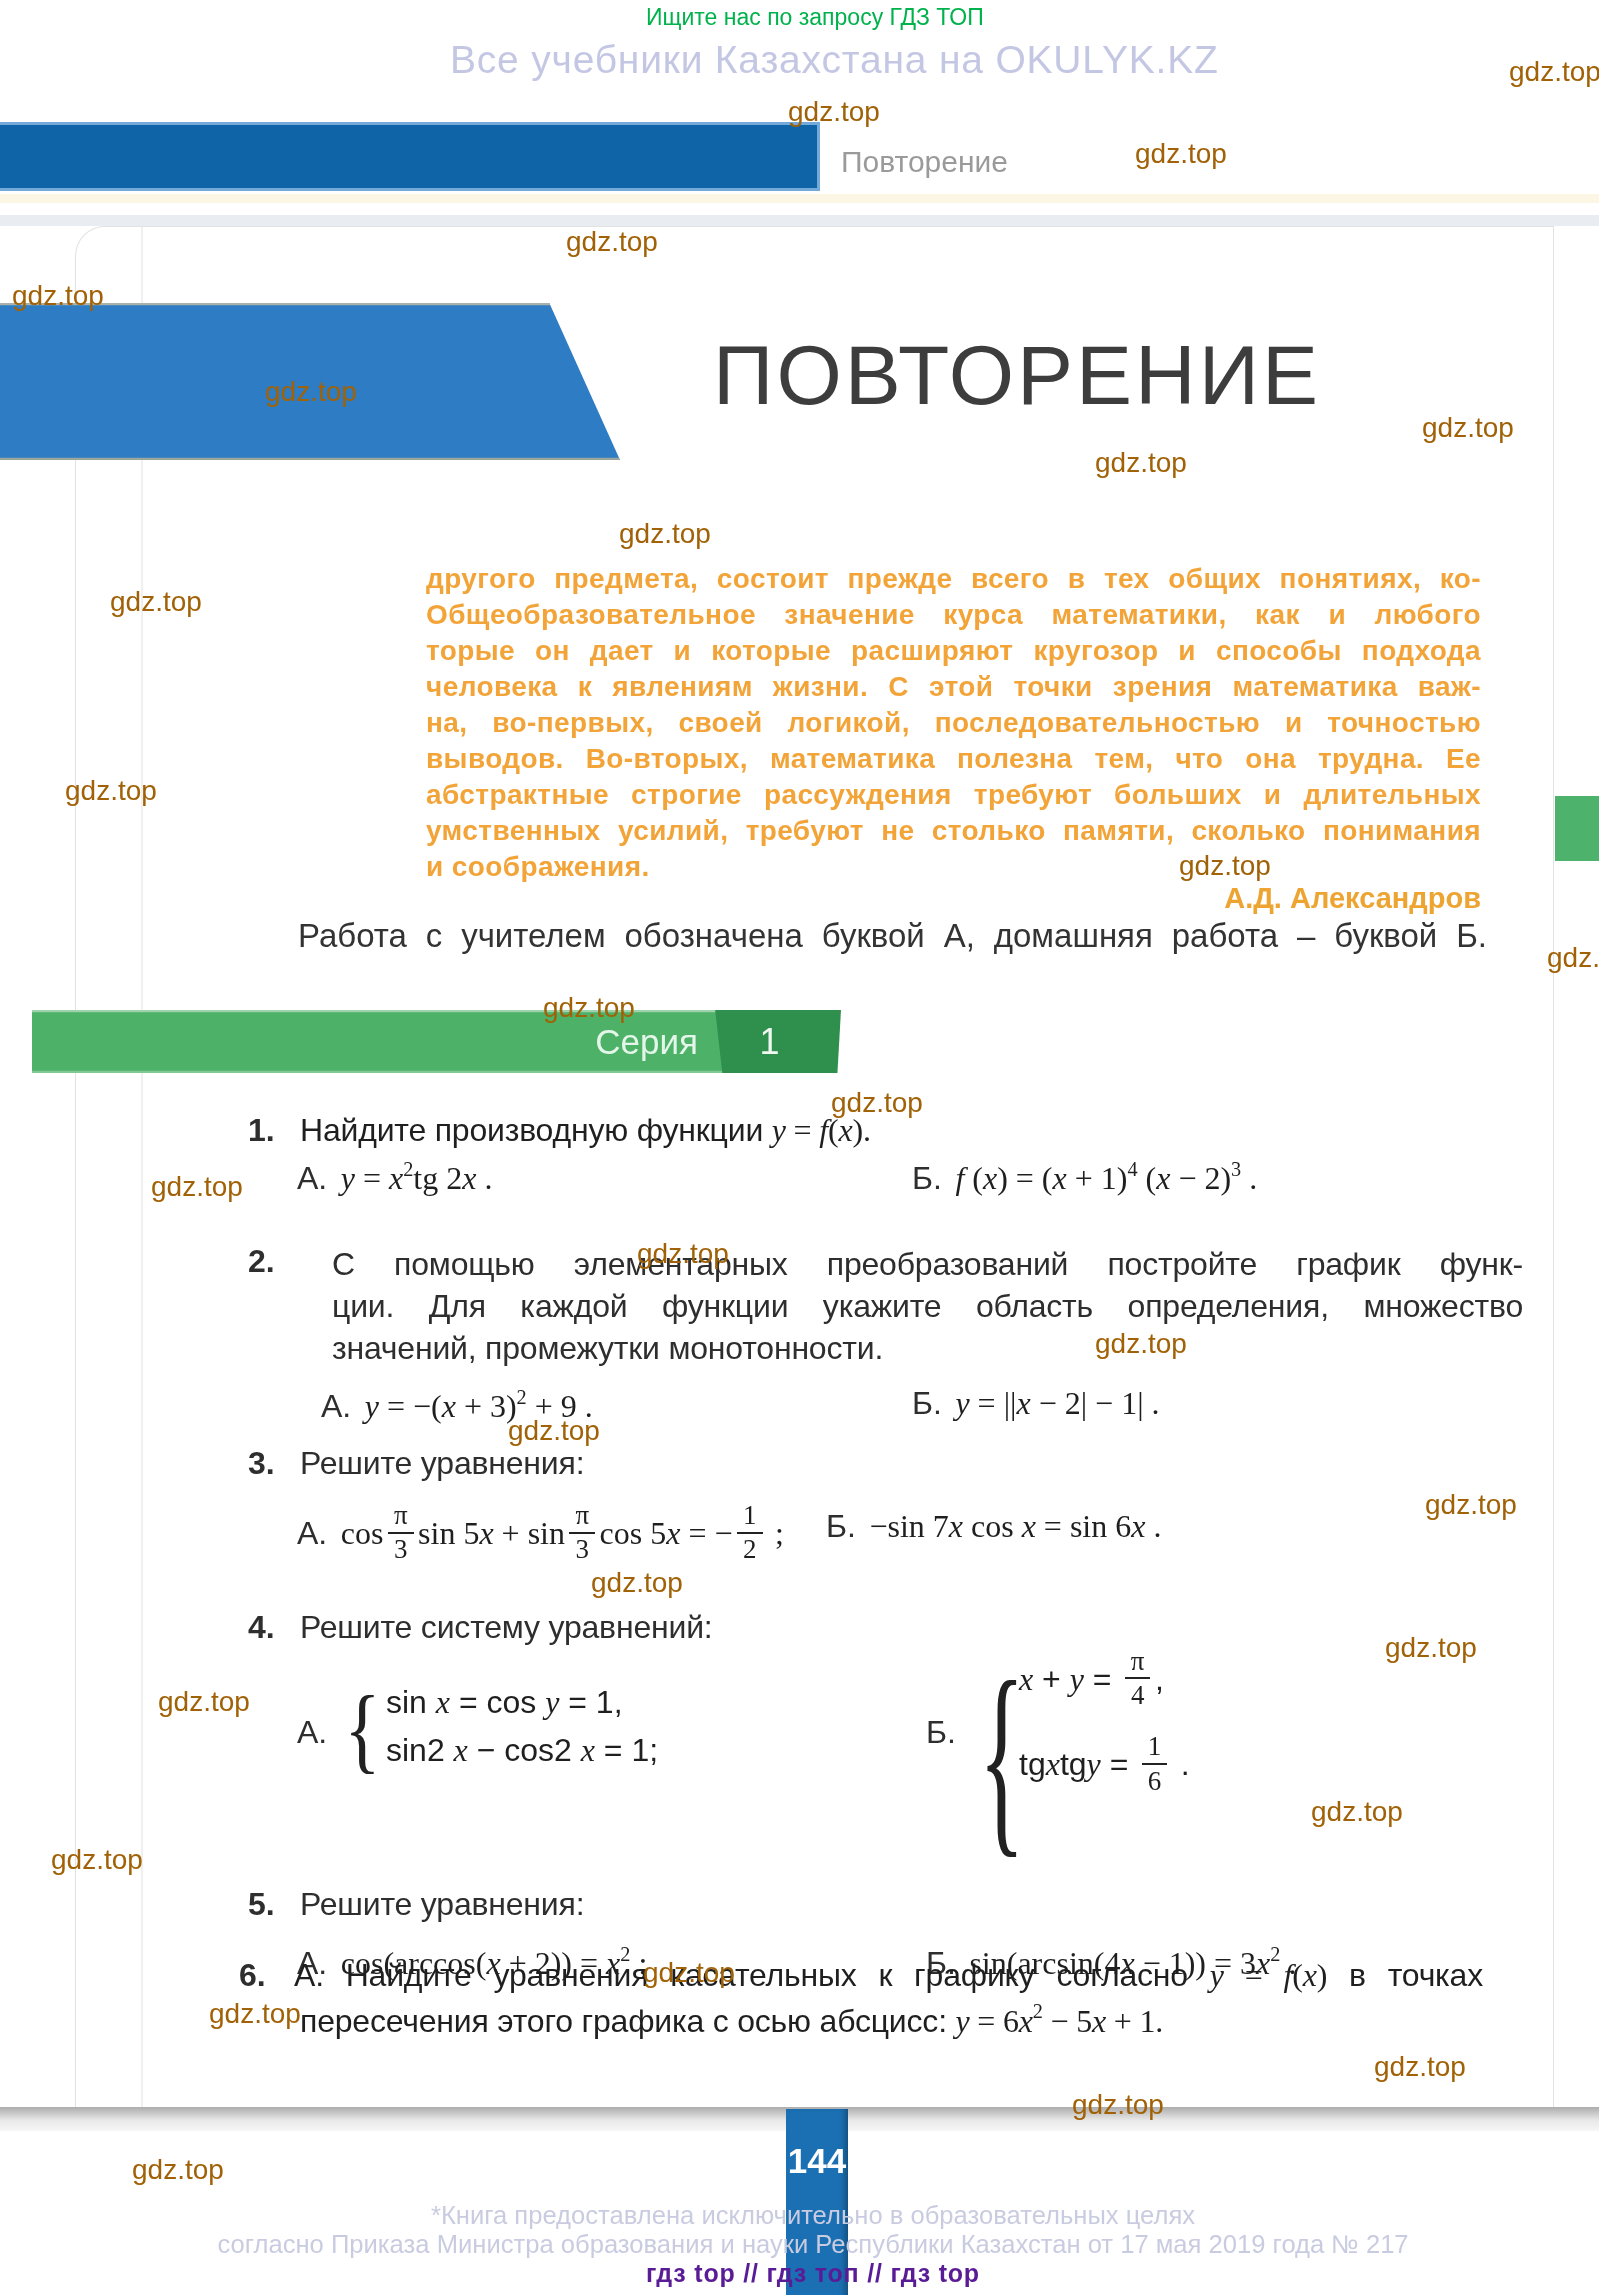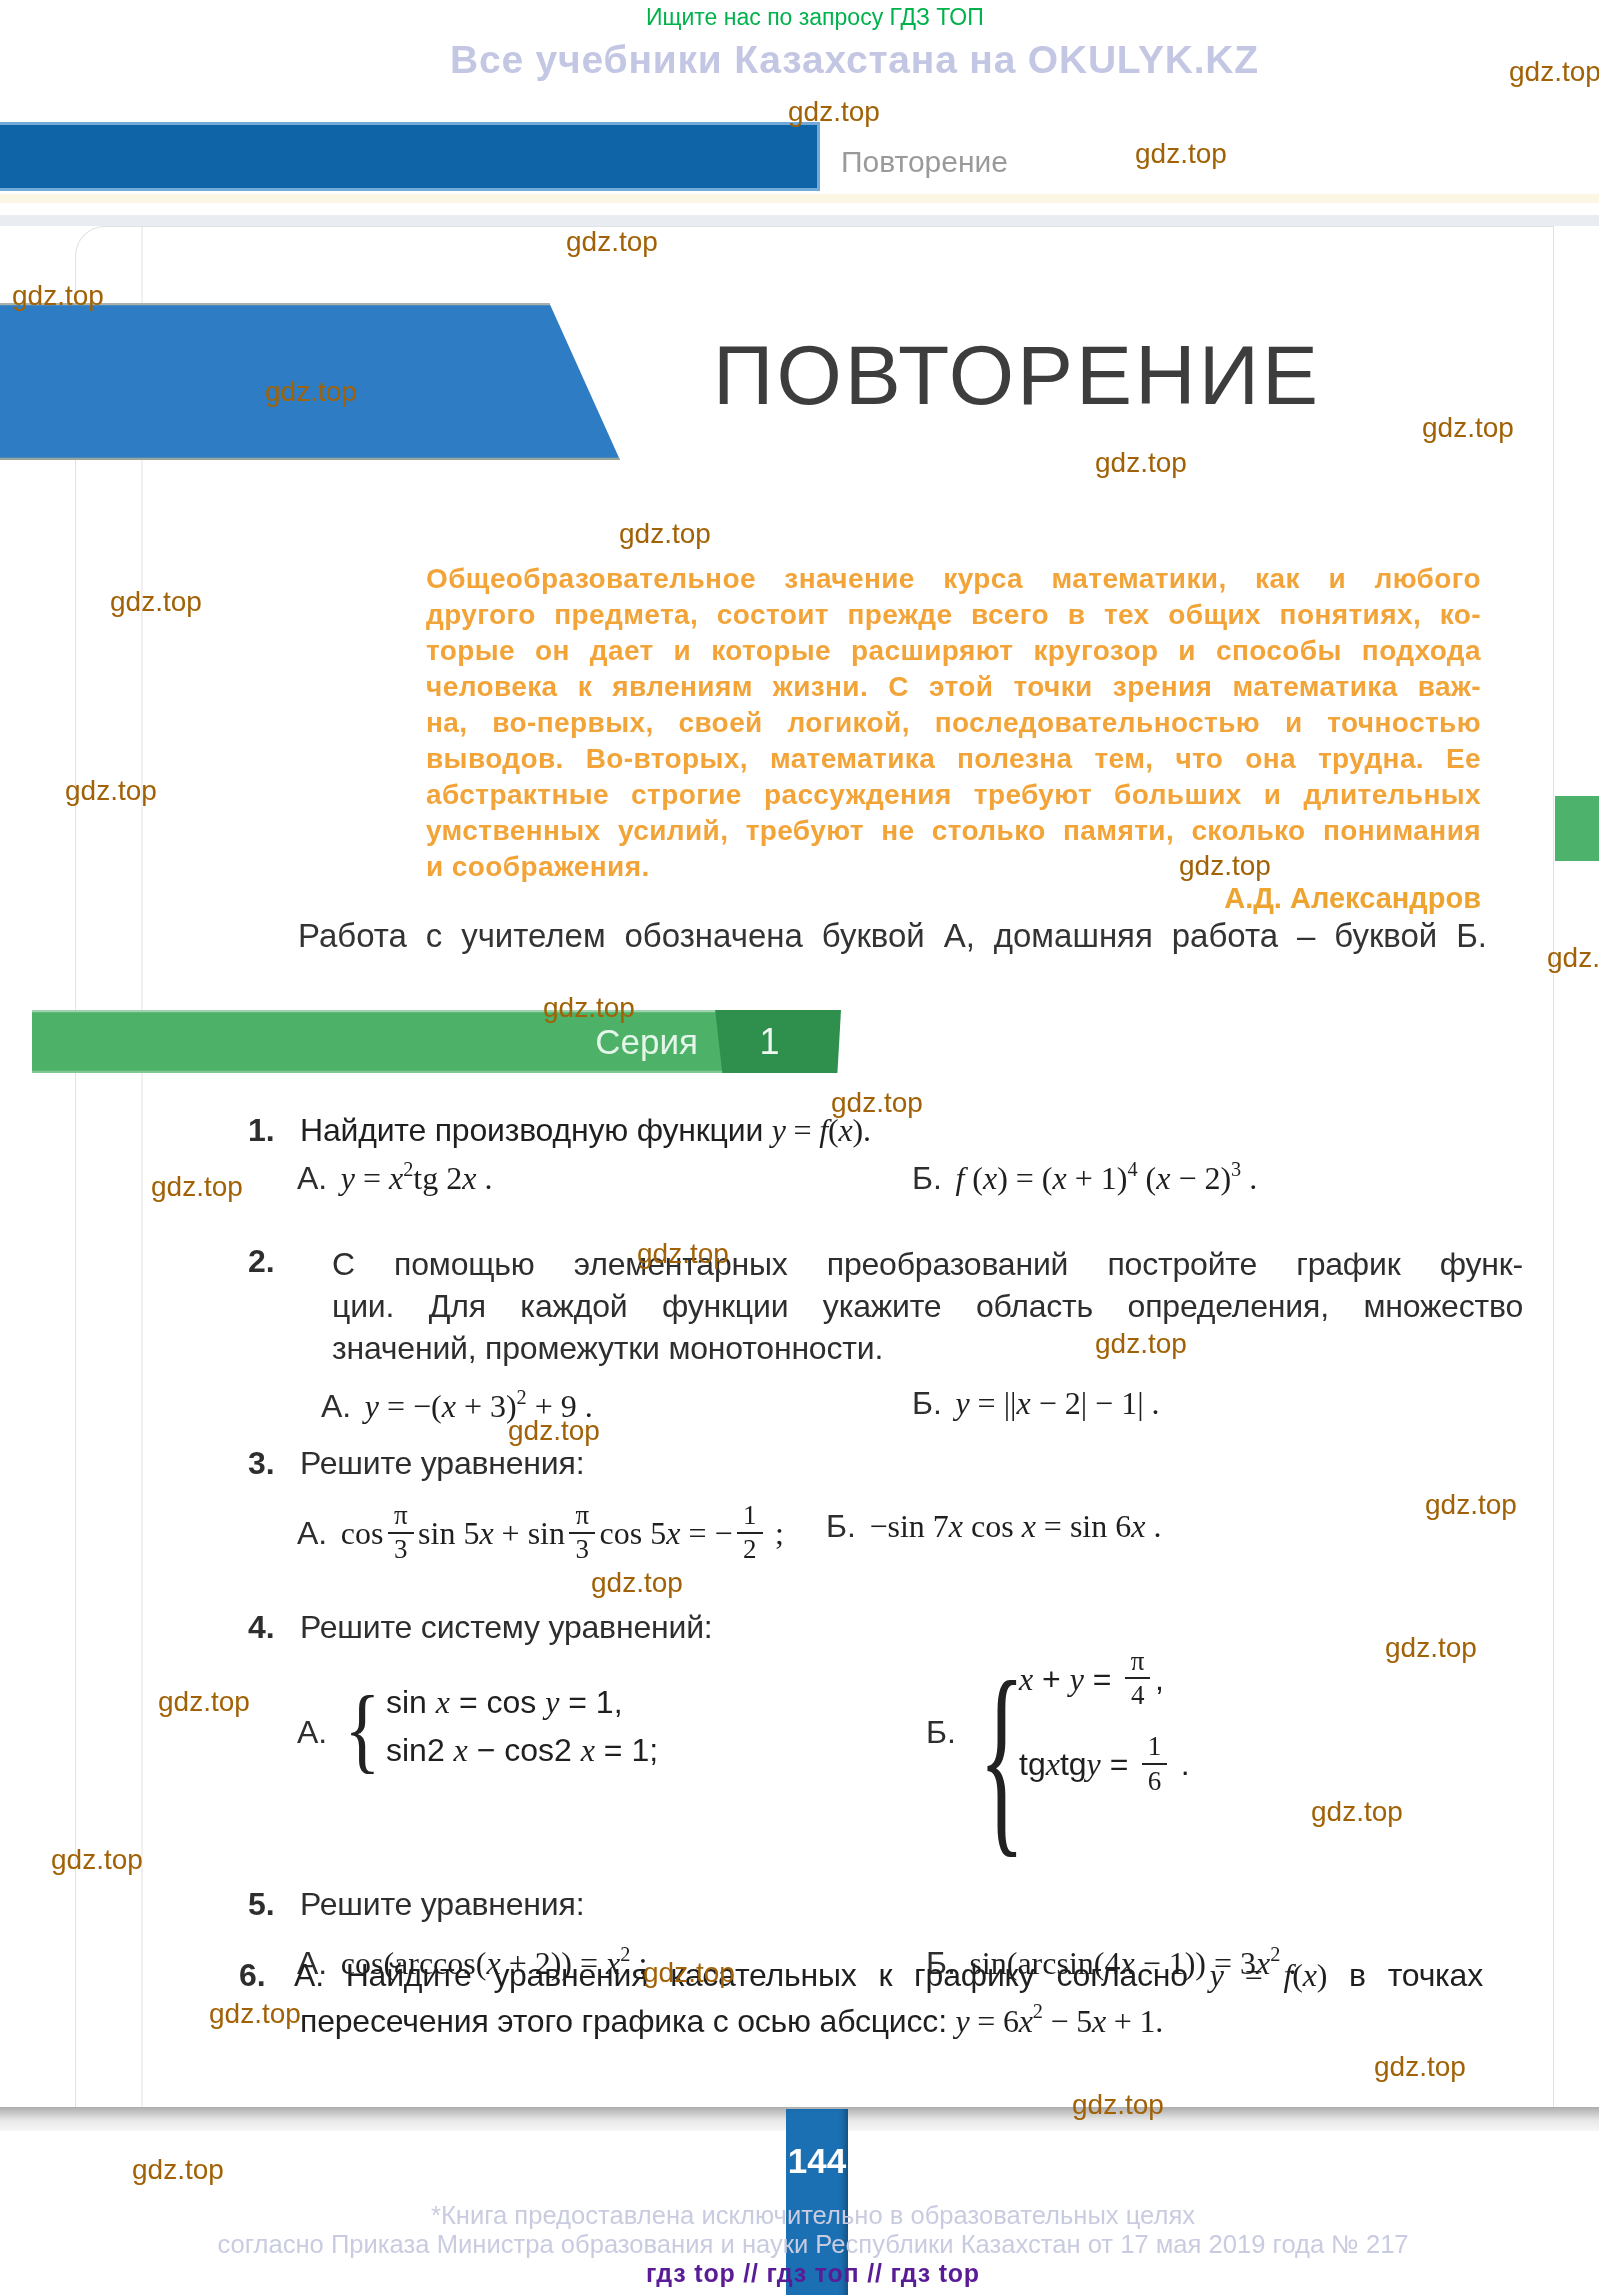--- a/index.html
+++ b/index.html
@@ -3,21 +3,21 @@
 <meta charset="utf-8">
 <style>
   html,body{margin:0;padding:0;}
   body{
     width:1599px;height:2295px;position:relative;overflow:hidden;
     background:#ffffff;font-family:"Liberation Sans",sans-serif;color:#333;
   }
   .abs{position:absolute;}
   
   .promo-green{left:646px;top:3.8px;font-size:23px;font-weight:500;color:#00b24b;white-space:nowrap;}
-  .promo-lav{left:450px;top:38px;font-size:39px;font-weight:700;letter-spacing:0.8px;color:#c4c7e3;white-space:nowrap;}
+  .promo-lav{left:450px;top:38px;font-size:39px;font-weight:400;letter-spacing:0.8px;color:#c4c7e3;white-space:nowrap;}
   .chapter-small{left:841px;top:145px;font-size:30px;color:#9a9a9a;white-space:nowrap;}
   
   .topbar{left:0;top:122px;width:820px;height:69px;background:#0e64a7;
     border-top:3px solid #74aad9;border-bottom:3px solid #74aad9;border-right:3px solid #74aad9;box-sizing:border-box;}
   .cream-stripe{left:0;top:194px;width:1599px;height:9px;background:#fbf7e4;}
   .gray-band{left:0;top:215px;width:1599px;height:10.5px;background:#e9edf2;}
   
   .page-card{left:75px;top:226px;width:1479px;height:1883px;background:#fff;
     border:1.5px solid #e2e2e2;border-bottom:none;border-radius:30px 0 0 0;box-sizing:border-box;}
   .inner-line{left:141px;top:227px;width:1.5px;height:1880px;background:#f0f0f0;}
@@ -84,22 +84,22 @@
   <div class="abs cream-stripe"></div>
   <div class="abs gray-band"></div>
 
   <div class="abs page-card"></div>
   <div class="abs inner-line"></div>
 
   <div class="abs banner-blue"></div>
   <h1 class="abs page-title" style="margin:0;">ПОВТОРЕНИЕ</h1>
 
   <div class="abs quote">
+    <div class="jl">другого предмета, состоит прежде всего в тех общих понятиях, ко-</div>
     <div class="jl">Общеобразовательное значение курса математики, как и любого</div>
-    <div class="jl">другого предмета, состоит прежде всего в тех общих понятиях, ко-</div>
     <div class="jl">торые он дает и которые расширяют кругозор и способы подхода</div>
     <div class="jl">человека к явлениям жизни. С этой точки зрения математика важ-</div>
     <div class="jl">на, во-первых, своей логикой, последовательностью и точностью</div>
     <div class="jl">выводов. Во-вторых, математика полезна тем, что она трудна. Ее</div>
     <div class="jl">абстрактные строгие рассуждения требуют больших и длительных</div>
     <div class="jl">умственных усилий, требуют не столько памяти, сколько понимания</div>
     <div>и соображения.</div>
   </div>
   <div class="abs attribution">А.Д. Александров</div>
 

